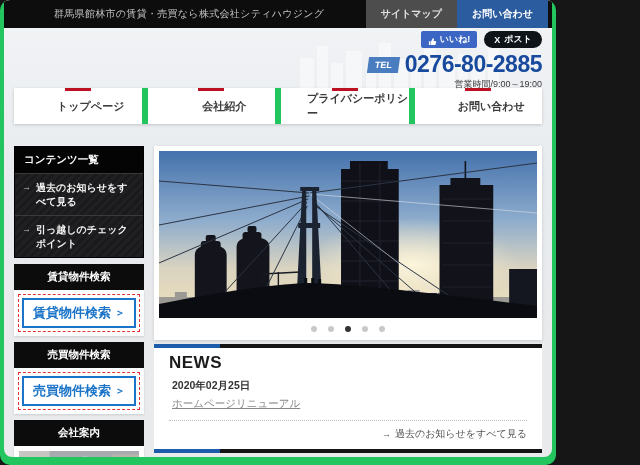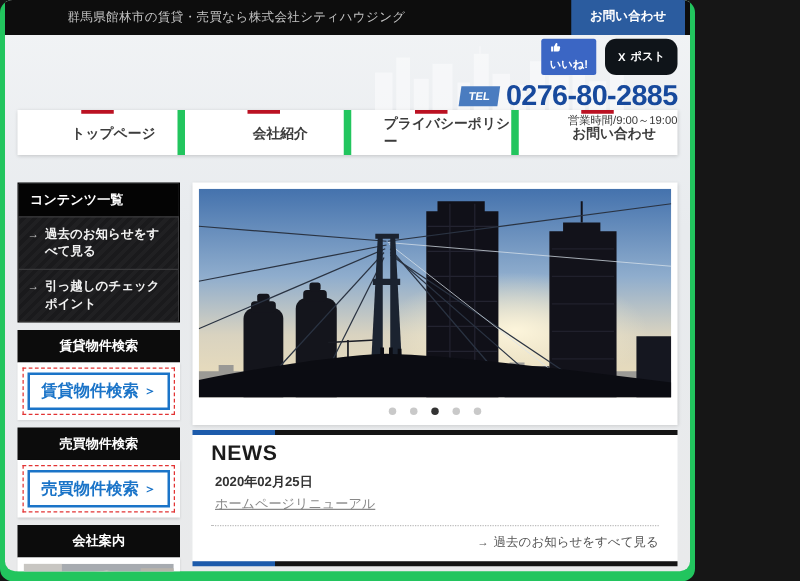--- a/index.html
+++ b/index.html
@@ -32,22 +32,22 @@
 
   
   .header { position:relative; height:60px; }
   .skyline { position:absolute; right:46px; bottom:0; width:210px; height:52px; opacity:.55; }
   .inner { width:528px; margin:0 auto; position:relative; height:100%; }
   .brand { position:absolute; left:6px; top:6px; display:flex; align-items:center; gap:9px; cursor:pointer; }
   .logo { width:45px; height:38px; display:block; }
   .company-name { font-size:15px; font-weight:bold; color:#222; letter-spacing:1px; }
   .header-right { position:absolute; right:0; top:3px; text-align:right; }
   .social { display:flex; justify-content:flex-end; gap:7px; margin-bottom:5px; }
-  .fb-btn { display:flex; align-items:flex-start; gap:3px; background:#3b66c4; color:#fff;
-            font-size:9px; font-weight:bold; padding:2px 7px; border-radius:2px; cursor:pointer;flex-direction:column; }
+  .fb-btn { display:flex; align-items:flex-end; gap:3px; background:#3b66c4; color:#fff;
+            font-size:9px; font-weight:bold; padding:2px 7px; border-radius:2px; cursor:pointer; }
   .x-btn { display:flex; align-items:center; gap:4px; background:#0f1419; color:#fff;
            font-size:9px; font-weight:bold; padding:2px 10px; border-radius:9px; cursor:pointer; }
   .x-glyph { font-weight:bold; font-size:9px; }
   .tel-row { display:flex; align-items:center; justify-content:flex-end; gap:6px; }
   .tel-badge { background:#4a7cc0; color:#fff; font-size:9px; font-weight:bold;
                padding:3px 7px; transform:skewX(-8deg); }
   .phone { font-size:23px; font-weight:bold; color:#17499c; letter-spacing:-.5px; line-height:1; }
   .hours { font-size:9px; color:#3a3a3a; margin-top:2px; }
 
   
@@ -107,20 +107,21 @@
 </style>
 </head>
 <body>
 
 <div class="screen">
   <div class="page">
 
     <div class="topbar">
       <div class="tagline">群馬県館林市の賃貸・売買なら株式会社シティハウジング</div>
       <div class="topbar-btns">
+        <div class="tb-btn tb-sitemap">サイトマップ</div>
         <div class="tb-btn tb-contact">お問い合わせ</div>
       </div>
     </div>
 
     <div class="header">
       <svg class="skyline" viewBox="0 0 210 52" preserveAspectRatio="none">
         <g fill="#ffffff" opacity="0.8">
           <rect x="4" y="22" width="14" height="30"></rect>
             <rect x="21" y="10" width="11" height="42"></rect>
           <rect x="35" y="27" width="12" height="25"></rect>

